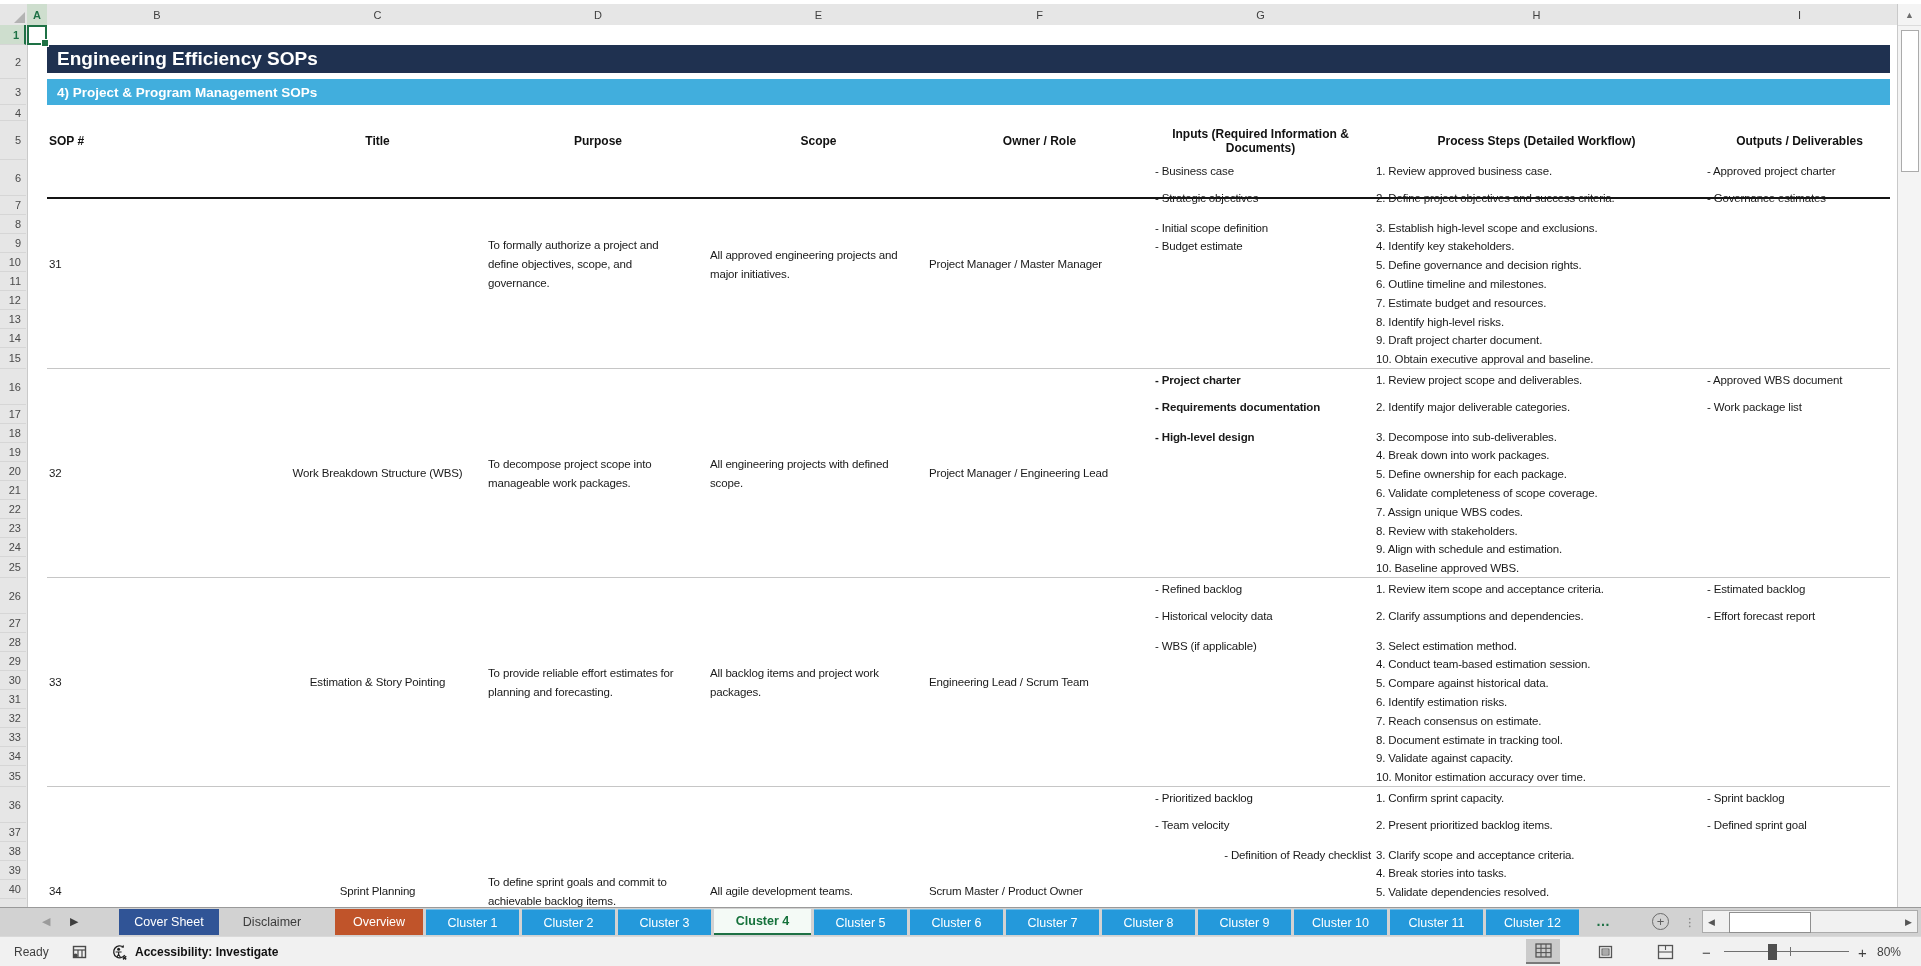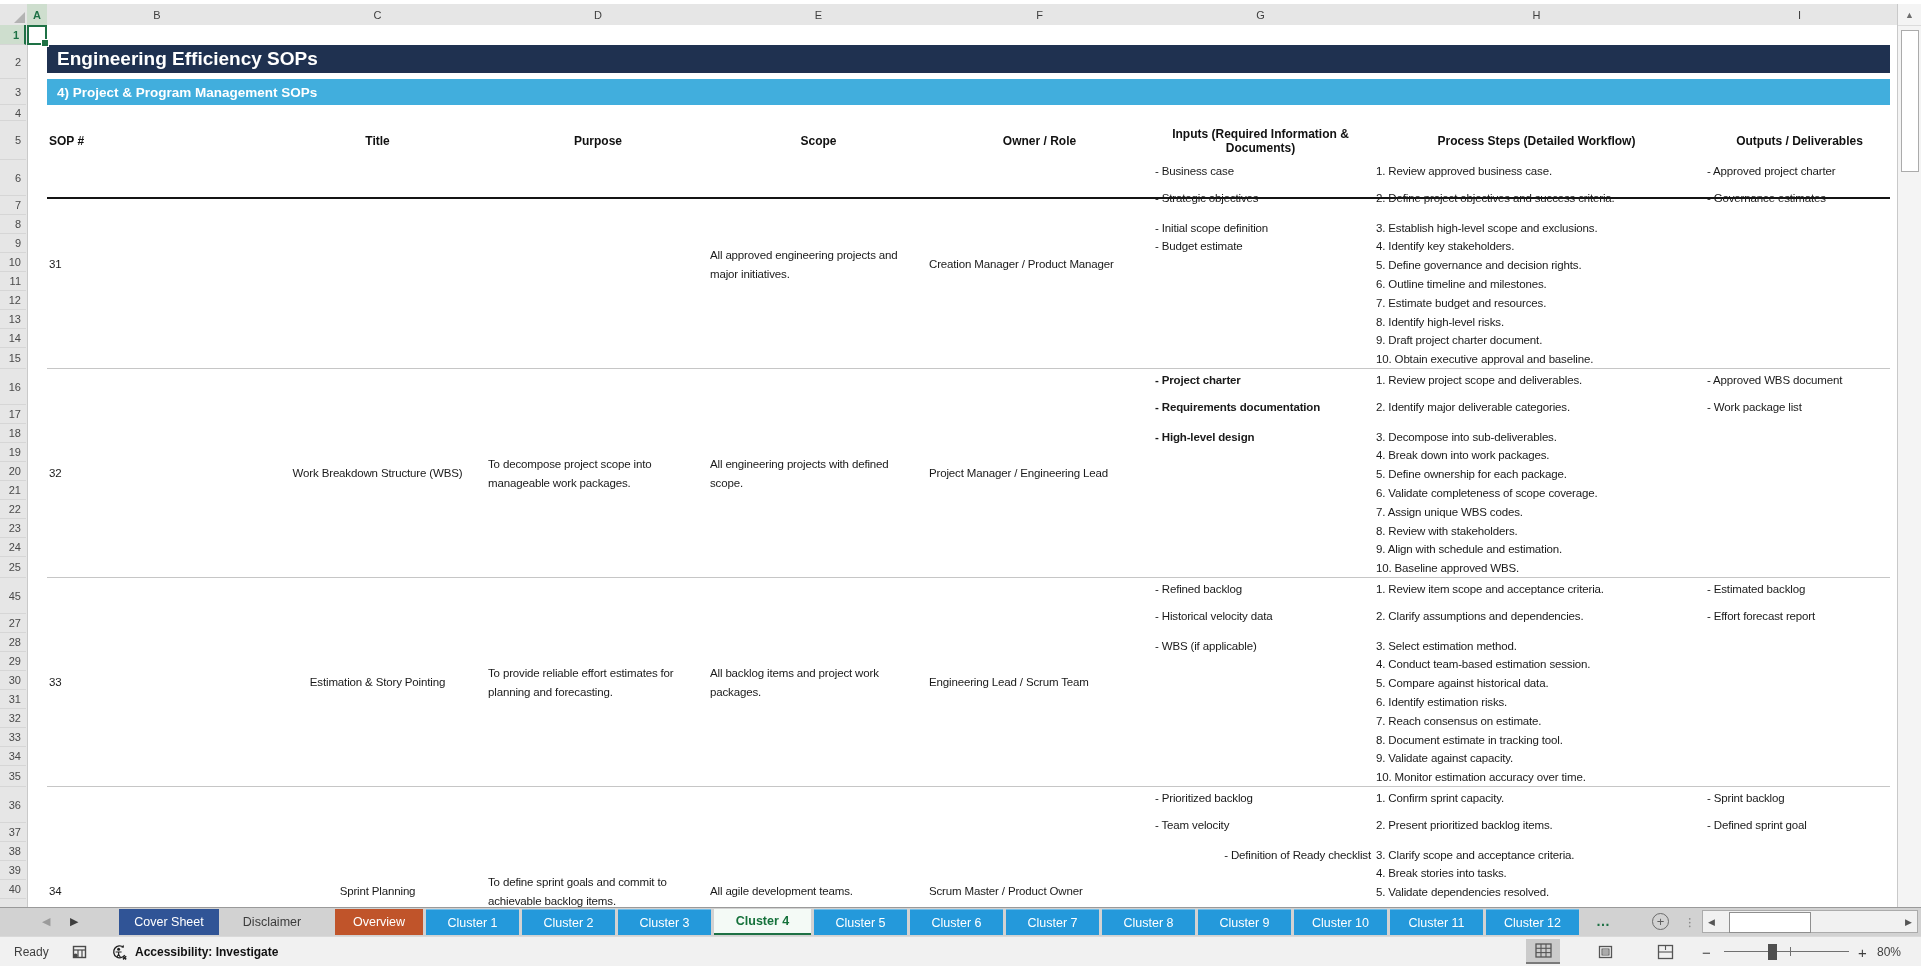--- a/index.html
+++ b/index.html
@@ -109,21 +109,21 @@
           <div class="rowcell" style="top: 344px; height: 36px;">16</div>
           <div class="rowcell" style="top: 380px; height: 19px;">17</div>
           <div class="rowcell" style="top: 399px; height: 19px;">18</div>
           <div class="rowcell" style="top: 418px; height: 19px;">19</div>
           <div class="rowcell" style="top: 437px; height: 19px;">20</div>
           <div class="rowcell" style="top: 456px; height: 19px;">21</div>
           <div class="rowcell" style="top: 475px; height: 19px;">22</div>
           <div class="rowcell" style="top: 494px; height: 19px;">23</div>
           <div class="rowcell" style="top: 513px; height: 19px;">24</div>
           <div class="rowcell" style="top: 532px; height: 21px;">25</div>
-          <div class="rowcell" style="top: 553px; height: 36px;">45</div>
+          <div class="rowcell" style="top: 553px; height: 36px;">26</div>
           <div class="rowcell" style="top: 589px; height: 19px;">27</div>
           <div class="rowcell" style="top: 608px; height: 19px;">28</div>
           <div class="rowcell" style="top: 627px; height: 19px;">29</div>
           <div class="rowcell" style="top: 646px; height: 19px;">30</div>
           <div class="rowcell" style="top: 665px; height: 19px;">31</div>
           <div class="rowcell" style="top: 684px; height: 19px;">32</div>
           <div class="rowcell" style="top: 703px; height: 19px;">33</div>
           <div class="rowcell" style="top: 722px; height: 19px;">34</div>
           <div class="rowcell" style="top: 741px; height: 21px;">35</div>
           <div class="rowcell" style="top: 762px; height: 36px;">36</div>
@@ -144,22 +144,23 @@
         <div class="hcell" style="left: 488px; width: 220px; top: 96px; height: 39px; justify-content: center; text-align: center; padding: 0px 8px;">Purpose</div>
         <div class="hcell" style="left: 708px; width: 221px; top: 96px; height: 39px; justify-content: center; text-align: center; padding: 0px 8px;">Scope</div>
         <div class="hcell" style="left: 929px; width: 221px; top: 96px; height: 39px; justify-content: center; text-align: right; padding: 0px 8px;">Owner / Role</div>
         <div class="hcell" style="left: 1150px; width: 221px; top: 96px; height: 39px; justify-content: center; text-align: center; padding: 0px 8px;">Inputs (Required Information &amp; Documents)</div>
         <div class="hcell" style="left: 1371px; width: 331px; top: 96px; height: 39px; justify-content: center; text-align: center; padding: 0px 8px;">Process Steps (Detailed Workflow)</div>
         <div class="hcell" style="left: 1702px; width: 195px; top: 96px; height: 39px; justify-content: center; text-align: center; padding: 0px 8px;">Outputs / Deliverables</div>
       </div>
     <div id="blocks">
         <div class="block" style="top: 135px;">
           <div class="bcell vcen" style="left: 47px; width: 220px; padding-left: 2px;">31</div>
+          <div class="bcell vcen" style="left: 488px; width: 220px; padding-right: 26px;">To formally authorize a project and define objectives, scope, and governance.</div>
           <div class="bcell vcen" style="left: 708px; width: 221px; padding-left: 2px; padding-right: 31px;">All approved engineering projects and major initiatives.</div>
-          <div class="bcell vcen" style="left: 929px; width: 221px;">Creation Manager / Product Manager</div>
+          <div class="bcell vcen" style="left: 929px; width: 221px;">Project Manager / Master Manager</div>
           <div class="bcell toplist" style="left: 1150px; width: 221px; padding-left: 5px;">
             <div class="" style="margin-bottom: 8px;">- Business case</div>
             <div class="" style="margin-bottom: 11px;">- Strategic objectives</div>
             <div class="" style="margin-bottom: 0px;">- Initial scope definition</div>
             <div class="" style="margin-bottom: 0px;">- Budget estimate</div>
           </div>
           <div class="bcell toplist" style="left: 1371px; width: 331px; padding-left: 5px;">
             <div class="" style="margin-bottom: 8px;">1. Review approved business case.</div>
             <div class="" style="margin-bottom: 11px;">2. Define project objectives and success criteria.</div>
             <div class="" style="margin-bottom: 0px;">3. Establish high-level scope and exclusions.</div>

